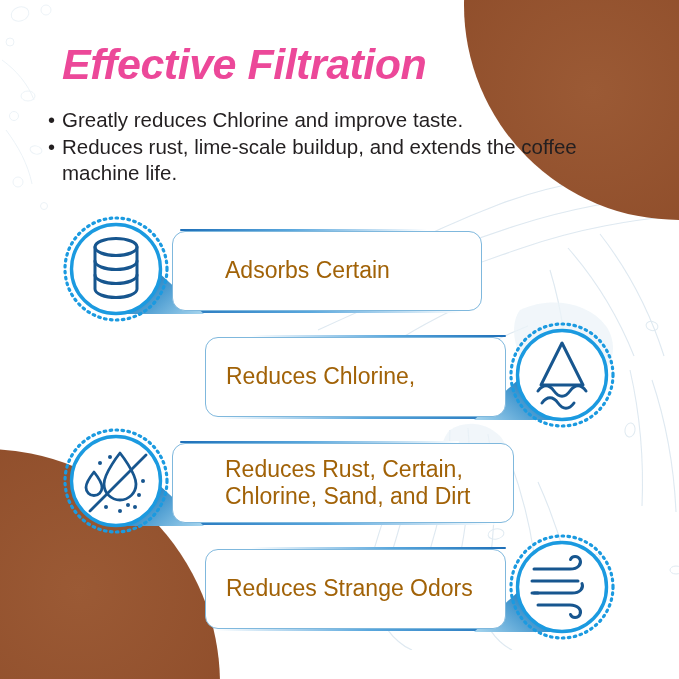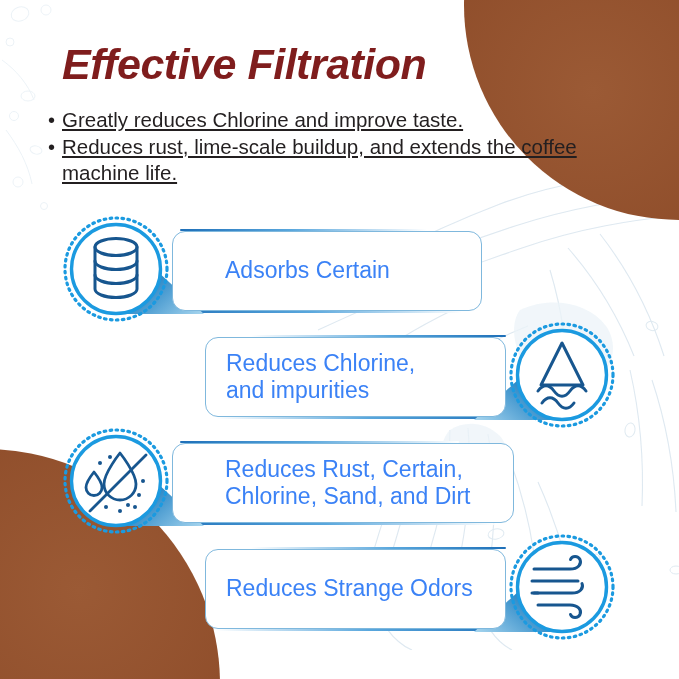--- a/index.html
+++ b/index.html
@@ -39,38 +39,38 @@
   .splash-main{ top:130px; left:300px; width:400px; height:520px; }
   .splash-topleft{ top:0px; left:0px; width:150px; height:230px; opacity:.35;}
 
   
   .title{
     position:absolute;left:62px;top:40px;
     font-size:43px;
     font-weight:bold;
     font-style:italic;
     letter-spacing:-0.5px;
-    color:#7f1d1d;
+    color:#ec4899;
     white-space:nowrap;
   }
   .bullets{
     position:absolute;left:48px;top:107px;width:600px;
     color:#231f20;
     font-size:20.5px;
     line-height:1.30;
   }
   .bullet-row{display:flex;align-items:flex-start;}
   .bullet-dot{
     flex:0 0 auto;
     width:14px;
     text-align:left;
     font-size:20px;
     line-height:1.30;
   }
-  .bullet-text{flex:1 1 auto;text-decoration:underline;}
+  .bullet-text{flex:1 1 auto;}
 
   
   .rows{position:absolute;left:0;top:0;width:679px;height:679px;}
   .frow{position:absolute;height:110px;}
 
   
   .frow.r1{left:62px;  top:215px;  width:420px;}
   .frow.r2{left:196px; top:321px;  width:420px;}
   .frow.r3{left:62px;  top:427px;  width:452px;}
   .frow.r4{left:196px; top:533px;  width:420px;}
@@ -81,21 +81,21 @@
     border:1.4px solid #7fb8dd;
     border-radius:13px;
     background:#ffffff;
     box-sizing:border-box;
     display:flex;align-items:center;
   }
   .frow.left-icon  .fbox{left:110px;right:0;}
   .frow.right-icon .fbox{left:9px;right:110px;}
 
   .ftext{
-    color:#3b82f6;
+    color:#a16207;
     font-size:23px;
     line-height:1.18;
     font-weight:400;
   }
   .frow.left-icon  .ftext{padding-left:52px;}
   .frow.right-icon .ftext{padding-left:20px;}
 
   
   .rule{
     position:absolute;height:2.2px;border-radius:2px;
@@ -274,21 +274,20 @@
             <path d="M54 22 L33 64 L75 64 Z"></path>
             <path d="M30 70 C35 63 41 63 46 70 C51 77 57 77 62 70 C67 63 73 63 78 70"></path>
             <path d="M34 82 C39 75 45 75 50 82 C55 89 61 89 66 82"></path>
           </g>
         </svg>
       </div>
 
       <div class="fbox">
         <div class="ftext">
           <div>Reduces Chlorine,</div>
-          <div>and impurities</div>
         </div>
       </div>
     </div>
 
     <div class="frow r3 left-icon">
       <div class="rule rule-top"></div>
       <div class="rule rule-bot"></div>
 
       <svg class="wedge wedge-svg" viewBox="0 0 112 86" xmlns="http://www.w3.org/2000/svg">
         <defs>

